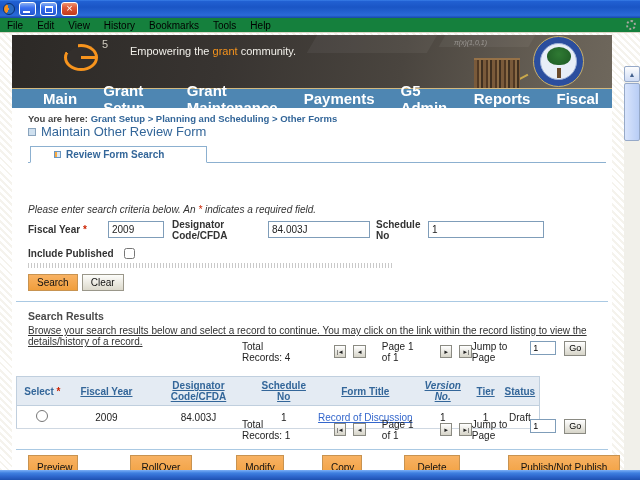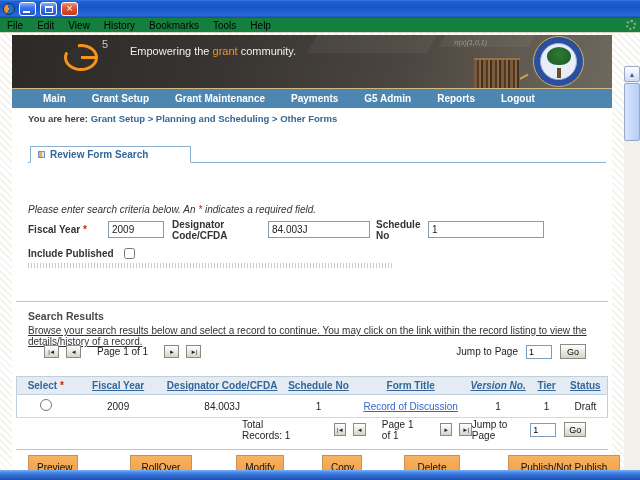--- a/index.html
+++ b/index.html
@@ -58,37 +58,37 @@
     background:#2b4e9e; border:1px solid #c9b06a; }
   .seal-ring { position:absolute; left:6px; top:6px; right:6px; bottom:6px; border-radius:50%;
     background:#e8eef7; border:1px solid #9fb2d8; }
   .seal-tree { position:absolute; left:50%; top:10px; width:24px; height:18px; margin-left:-12px;
     border-radius:50% 50% 45% 45%; background:radial-gradient(circle at 50% 40%,#2f7a33,#1e5a24); }
   .seal-trunk { position:absolute; left:50%; bottom:8px; width:4px; height:10px; margin-left:-2px; background:#6b4a2a; }
 
   
   .navbar { position:absolute; left:0; top:55px; width:600px; height:20px; background:#4e86b2;
     border-top:1px solid #d2b87f; display:flex; align-items:center; }
-  .nav-item { color:#fff; font-weight:bold; font-size:10px; padding:0 13px; }
+  .nav-item { color:#fff; font-weight:bold; font-size:15px; padding:0 13px; }
   .nav-item:first-child { margin-left:18px; }
 
   
   .content { position:absolute; left:0; top:75px; width:600px; height:362px; background:#fff;
     font-size:10px; color:#222; }
 
   .breadcrumb { position:absolute; left:16px; top:5px; font-size:9.5px; font-weight:bold; color:#444; }
   .breadcrumb .path { color:#336699; }
   .page-title-row { position:absolute; left:16px; top:16px; display:flex; align-items:center; gap:5px; }
   .sq-icon { width:8px; height:8px; background:#cfe0ef; border:1px solid #8aa4bd; }
   .page-title { color:#336699; font-size:13px; }
 
   .tabrule { position:absolute; left:16px; top:54px; width:578px; border-top:1px solid #8cb0d0; }
   .tab { position:absolute; left:18px; top:38px; height:17px; background:#fff; z-index:2;
     border:1px solid #8cb0d0; border-bottom:1px solid #fff; display:flex; align-items:center;
-    gap:5px; padding:0 42px 0 7px; }
+    gap:5px; padding:0 42px 0 23px; }
   .tab-icon { width:7px; height:7px; border:1px solid #6a96c0; background:linear-gradient(90deg,#f7a om0,#fff); background:linear-gradient(90deg,#f7a940 0 50%,#dce9f5 50%); }
   .tab-label { color:#336699; font-weight:bold; font-size:10px; }
 
   .sec-heading { position:absolute; left:16px; font-weight:bold; color:#4a4a4a; font-size:10.5px; }
   .note { position:absolute; left:16px; color:#333; }
   .red { color:#cc2200; }
 
   .form-row { position:absolute; left:16px; top:113px; display:flex; align-items:center; height:17px; }
   .f-label { font-weight:bold; color:#333; }
   .xp-input { height:17px; border:1px solid #7f9db9; font-size:10px; padding:1px 3px;
@@ -108,27 +108,27 @@
 
   .hr-blue { position:absolute; left:4px; width:592px; border-top:1px solid #aac9e3; }
 
   .pg-row { position:absolute; left:4px; width:592px; display:flex; align-items:center; height:15px; }
   .pg-total { margin-left:226px; color:#222; }
   .pg-cluster { display:flex; align-items:center; margin-left:28px; gap:7px; }
   .pbtn { width:15px; height:13px; border:1px solid #8a8a82; background:linear-gradient(180deg,#ffffff,#d6d4c8);
     font-size:6px; letter-spacing:-0.5px; display:flex; align-items:center; justify-content:center;
     color:#222; padding:0; font-family:"Liberation Sans",sans-serif; }
   .pg-page { margin:0 9px; color:#222; }
-  .pg-jump { margin-left:auto; display:flex; align-items:center; gap:8px; margin-right:22px; }
+  .pg-jump { margin-left:auto; display:flex; align-items:flex-start; gap:8px; margin-right:22px; }
   .jump-input { width:26px; height:14px; border:1px solid #7f9db9; font-size:9px; padding:0 2px;
     font-family:"Liberation Sans",sans-serif; }
   .go-btn { width:26px; height:15px; border:1px solid #8a8a82; background:linear-gradient(180deg,#ffffff,#d6d4c8);
     font-size:9px; font-family:"Liberation Sans",sans-serif; padding:0; }
 
-  table.results { position:absolute; left:4px; top:268px; width:592px; border-collapse:collapse;
+  table.results { position:absolute; left:4px; top:268px; width:524px; border-collapse:collapse;
     font-size:10px; border:1px solid #c0cfde; }
   table.results th { background:#e4ebf3; color:#336699; font-weight:bold; padding:3px 2px;
     border-bottom:1px solid #c0cfde; }
   table.results th .u { text-decoration:underline; }
   table.results td { padding:4px 2px; text-align:center; border-bottom:1px solid #cfd8e2; color:#222; }
   .link { color:#3366cc; text-decoration:underline; }
   .radio { width:12px; height:12px; }
 
   .footer-row { position:absolute; left:16px; top:347px; display:flex; }
   .footer-row .obtn { height:24px; }
@@ -195,27 +195,31 @@
         </div>
       </div>
 
       <div class="navbar">
         <span class="nav-item">Main</span>
         <span class="nav-item">Grant Setup</span>
         <span class="nav-item">Grant Maintenance</span>
         <span class="nav-item">Payments</span>
         <span class="nav-item">G5 Admin</span>
         <span class="nav-item">Reports</span>
-        <span class="nav-item">Logout</span>
+        <span class="nav-item">Fiscal</span>
       </div>
 
       <div class="content">
 
         <div class="breadcrumb"><span>You are here: </span><span class="path">Grant Setup &gt; Planning and Scheduling &gt; Other Forms</span></div>
 
+        <div class="page-title-row">
+          <span class="sq-icon"></span>
+          <span class="page-title">Maintain Other Review Form</span>
+        </div>
 
         <div class="tabrule"></div>
         <div class="tab">
           <span class="tab-icon"></span>
           <span class="tab-label">Review Form Search</span>
         </div>
 
         <div class="note" style="top:96px;font-style:italic;"><span>Please enter search criteria below. An </span><span class="red">*</span><span> indicates a required field.</span></div>
 
         <div class="form-row">
@@ -227,27 +231,32 @@
           <input class="xp-input" style="width: 116px;" value="1">
         </div>
 
         <div class="include-row">
           <span class="f-label">Include Published</span>
           <input type="checkbox" class="checkbox" style="">
         </div>
 
         <div class="dotted-sep"></div>
 
+        <div class="btn-row">
+          <button class="obtn">Search</button>
+          <button class="gbtn">Clear</button>
+        </div>
 
         <div class="hr-blue" style="top:193px;"></div>
 
         <div class="sec-heading" style="top:202px;">Search Results</div>
         <div class="note" style="top:217px;width:570px;text-decoration:underline;">Browse your search results below and select a record to continue. You may click on the link within the record listing to view the details/history of a record.</div>
 
         <div class="pg-row" style="top:236px;">
+          <span class="pg-total">Total Records: 4</span>
           <span class="pg-cluster">
             <button class="pbtn">|◄</button>
             <button class="pbtn">◄</button>
             <span class="pg-page">Page 1 of 1</span>
             <button class="pbtn">►</button>
             <button class="pbtn">►|</button>
           </span>
           <span class="pg-jump">
             <span>Jump to Page</span>
             <input class="jump-input" value="1" style="">

